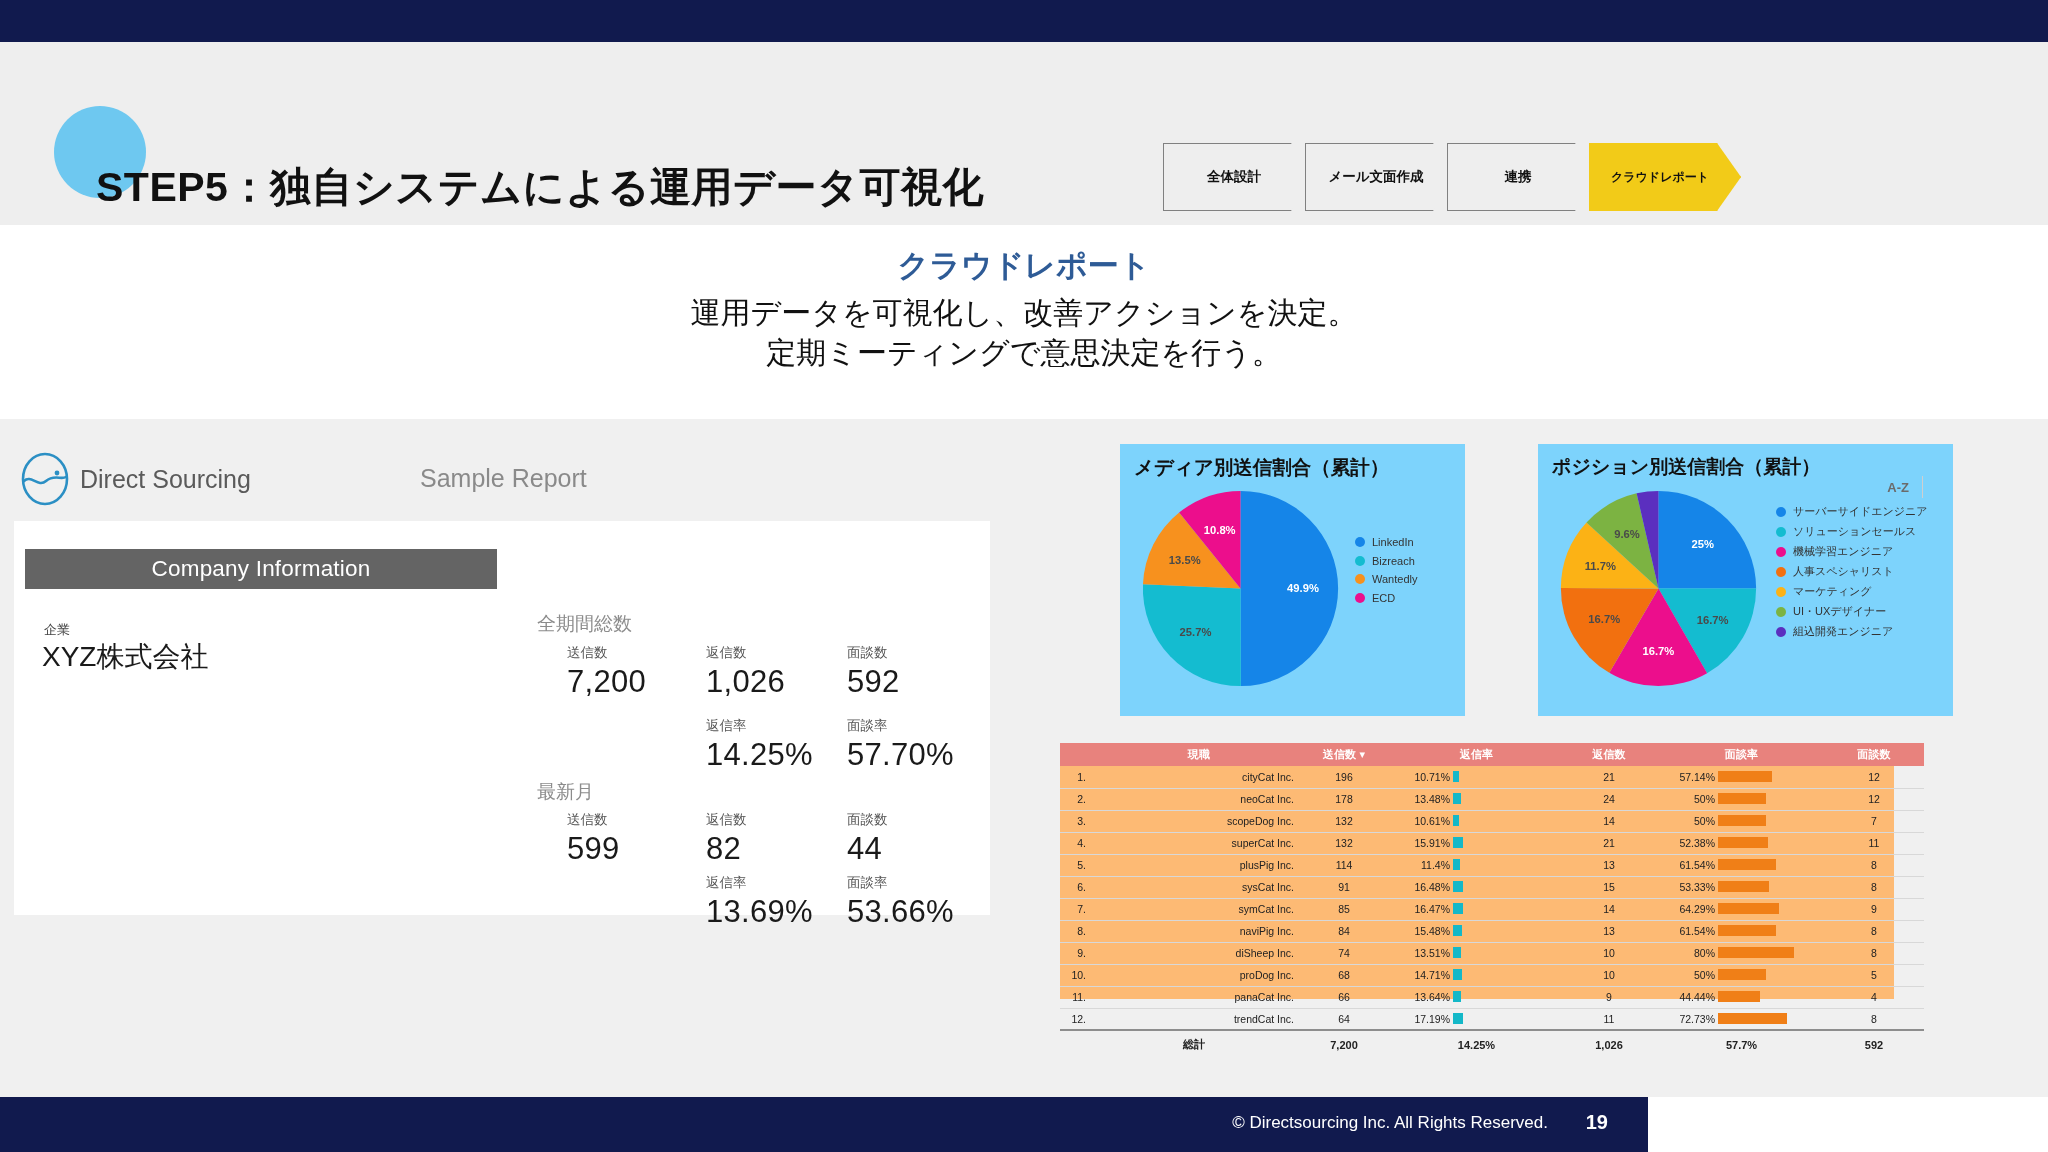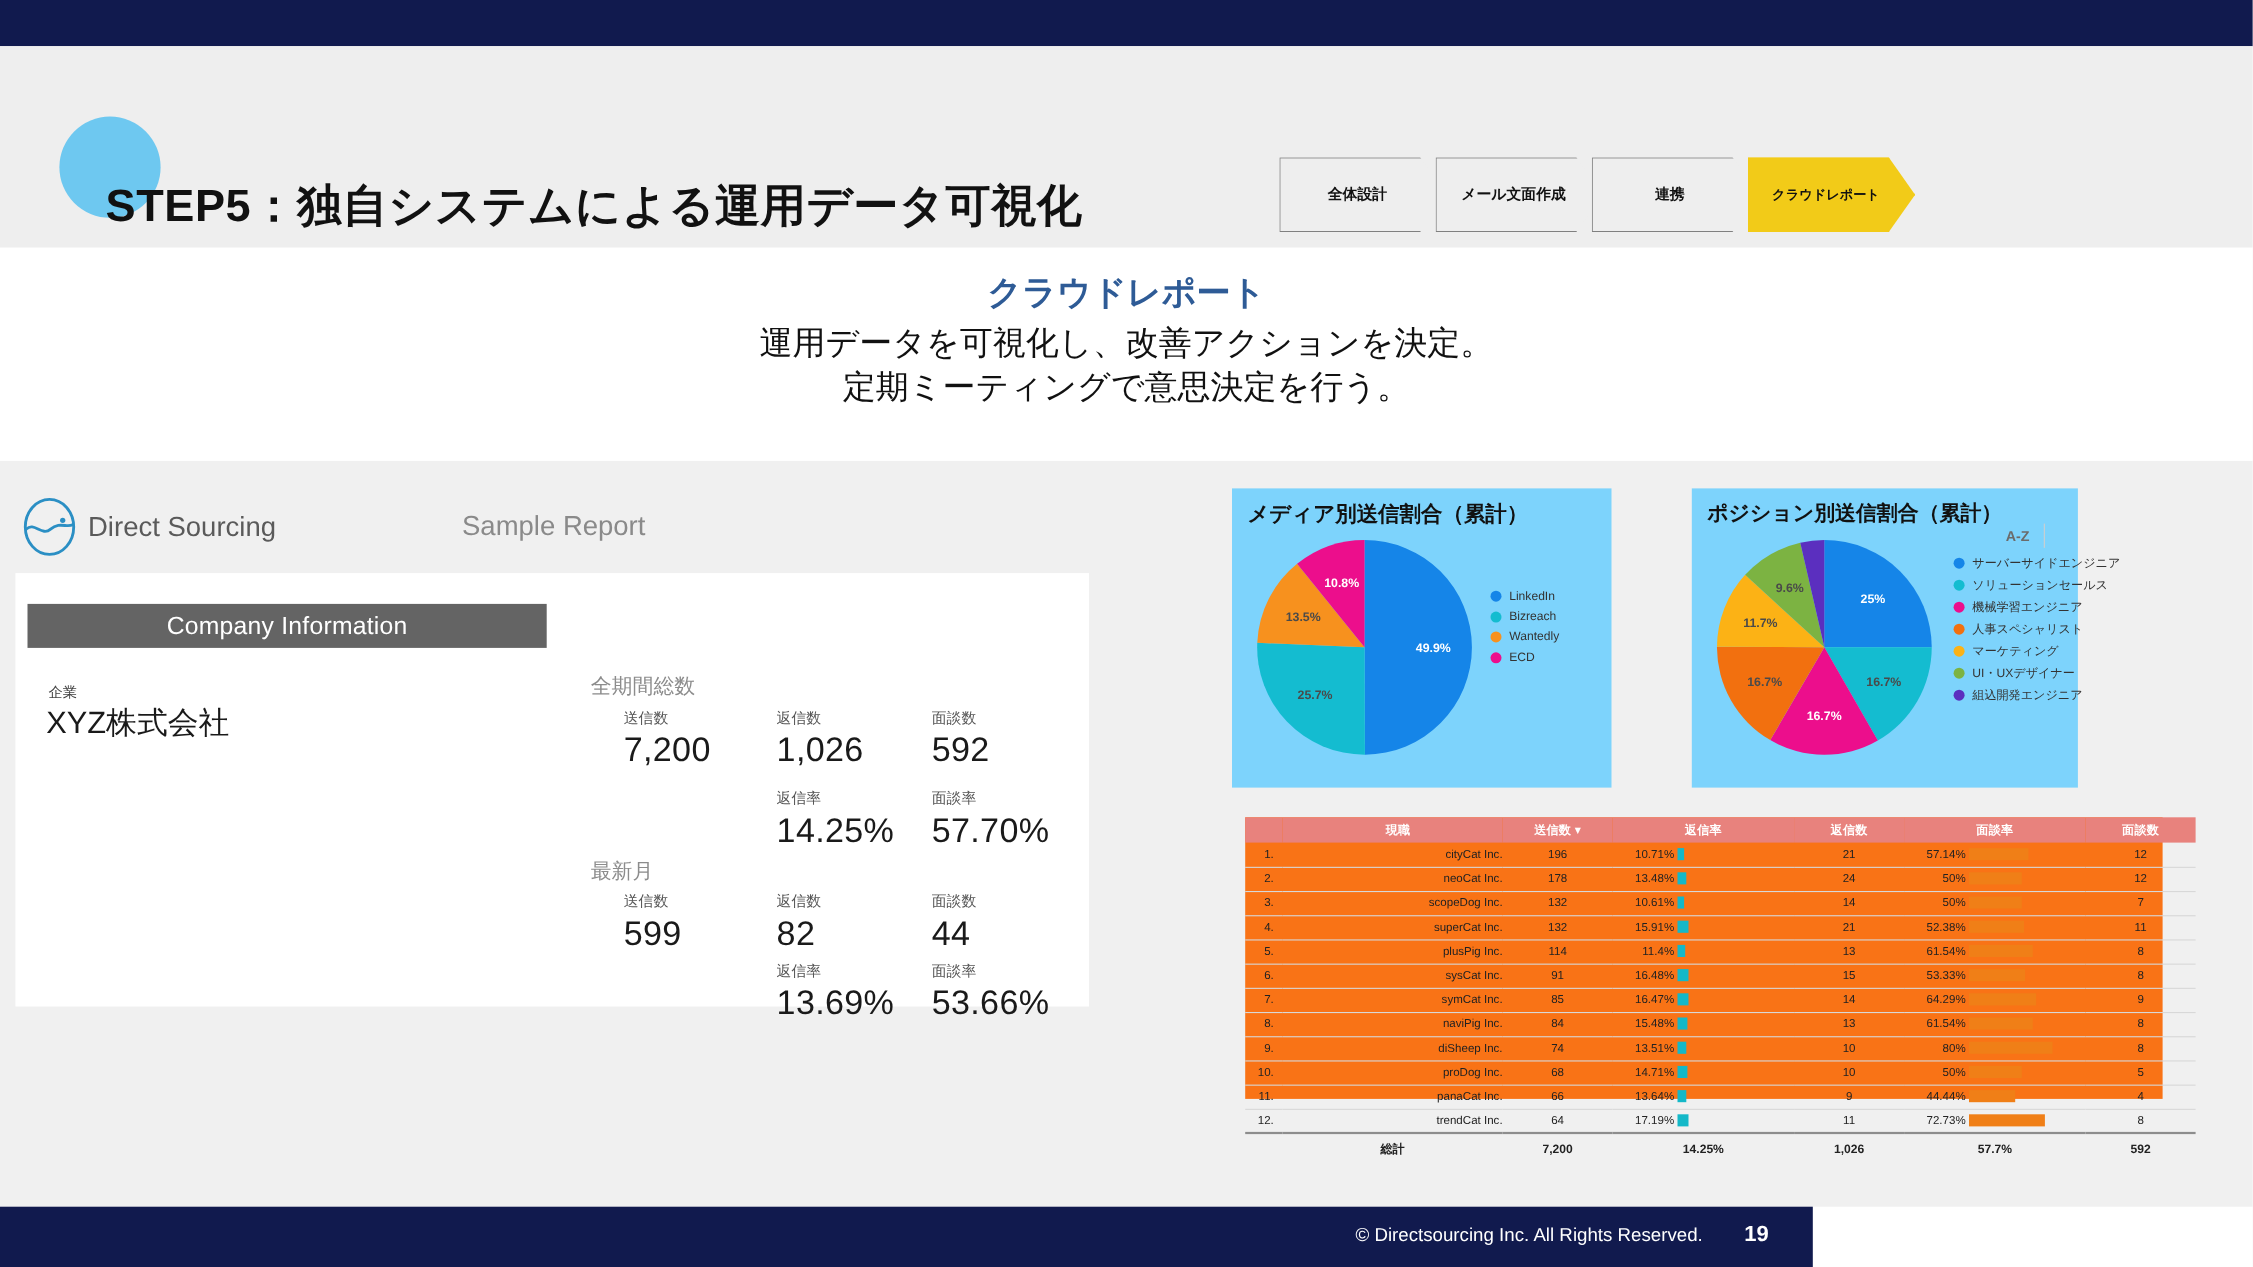--- a/index.html
+++ b/index.html
@@ -70,33 +70,33 @@
   .company-name  { position:absolute; left:28px; top:117px; font-size:28px; color:#1a1a1a; }
 
   .group-title { position:absolute; font-size:19px; color:#8c8c8c; }
   .metric { position:absolute; }
   .metric .m-label { font-size:13.5px; color:#555; margin-bottom:2px; }
   .metric .m-value { font-size:31px; color:#1a1a1a; letter-spacing:0.3px; }
 
   
   .pie-card { position:absolute; background:#7dd3fc; }
   .pie-card.media { left:1120px; top:444px; width:345px; height:272px; }
-  .pie-card.position { left:1538px; top:444px; width:351px; height:272px; }
+  .pie-card.position { left:1538px; top:444px; width:415px; height:272px; }
   .pie-title { position:absolute; left:14px; top:10px; font-size:19.5px; font-weight:bold; color:#111; white-space:nowrap; }
   .pie-title.small { font-size:19px; }
   .sort-icon { position:absolute; right:44px; top:36px; font-size:13px; color:#6b6b6b; font-weight:bold; }
   .sort-divider { position:absolute; right:30px; top:32px; width:1px; height:22px; background:#cfcfcf; }
   .pie-svg { position:absolute; }
   .legend { position:absolute; font-size:11px; color:#333; }
   .legend-item { display:flex; align-items:center; margin-bottom:6.5px; white-space:nowrap; }
   .legend-dot { width:10px; height:10px; border-radius:50%; margin-right:7px; flex:0 0 auto; }
   .legend.jp .legend-item { margin-bottom:5px; font-size:11px; }
 
   
-  .table-card { position:absolute; left:1132px; top:743px; width:834px; height:256px; background:#f97316; }
+  .table-card { position:absolute; left:1060px; top:743px; width:834px; height:256px; background:#fdba74; }
   table.rank { width:100%; border-collapse:collapse; table-layout:fixed; }
   table.rank th {
     background:#e8827d; color:#ffffff; font-size:11px; font-weight:bold;
     height:23px; text-align:center; letter-spacing:0.2px;
   }
   table.rank td { font-size:10.5px; color:#222; height:22px; border-bottom:1px solid #d8d8d8; }
   .c-idx  { width:34px; text-align:right; padding-right:8px; color:#333; }
   .c-name { width:200px; text-align:right; padding-left:10px; }
   .c-num  { width:100px; text-align:center; }
   .c-rate { width:165px; }

